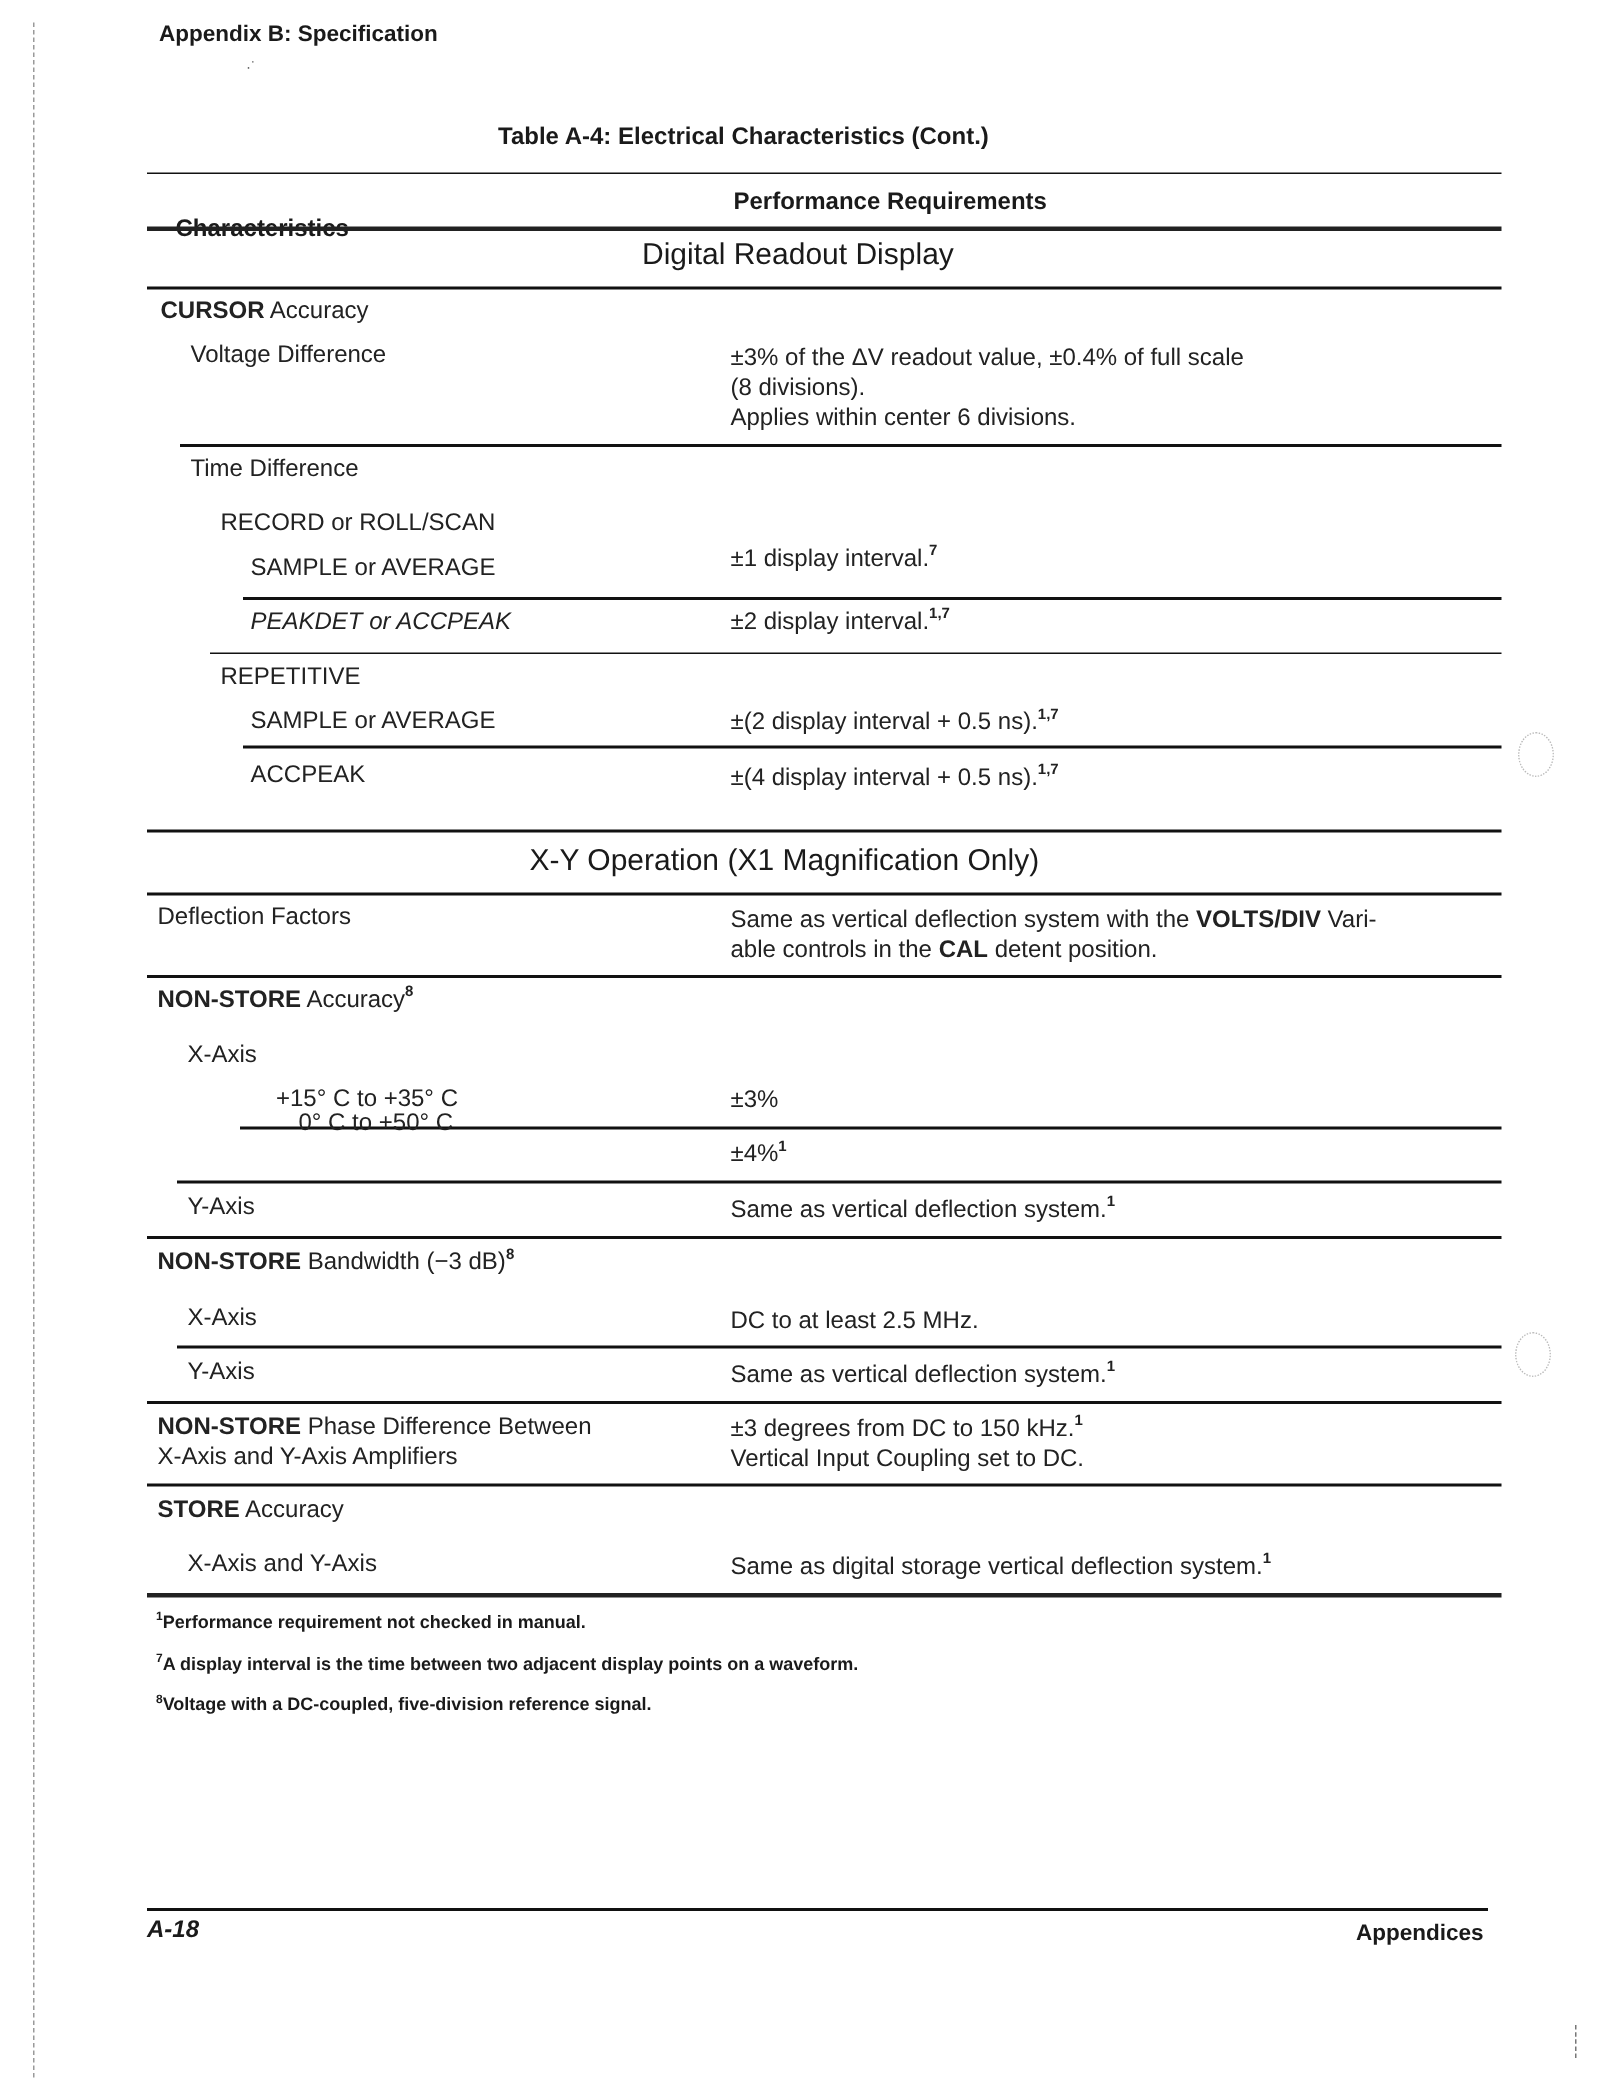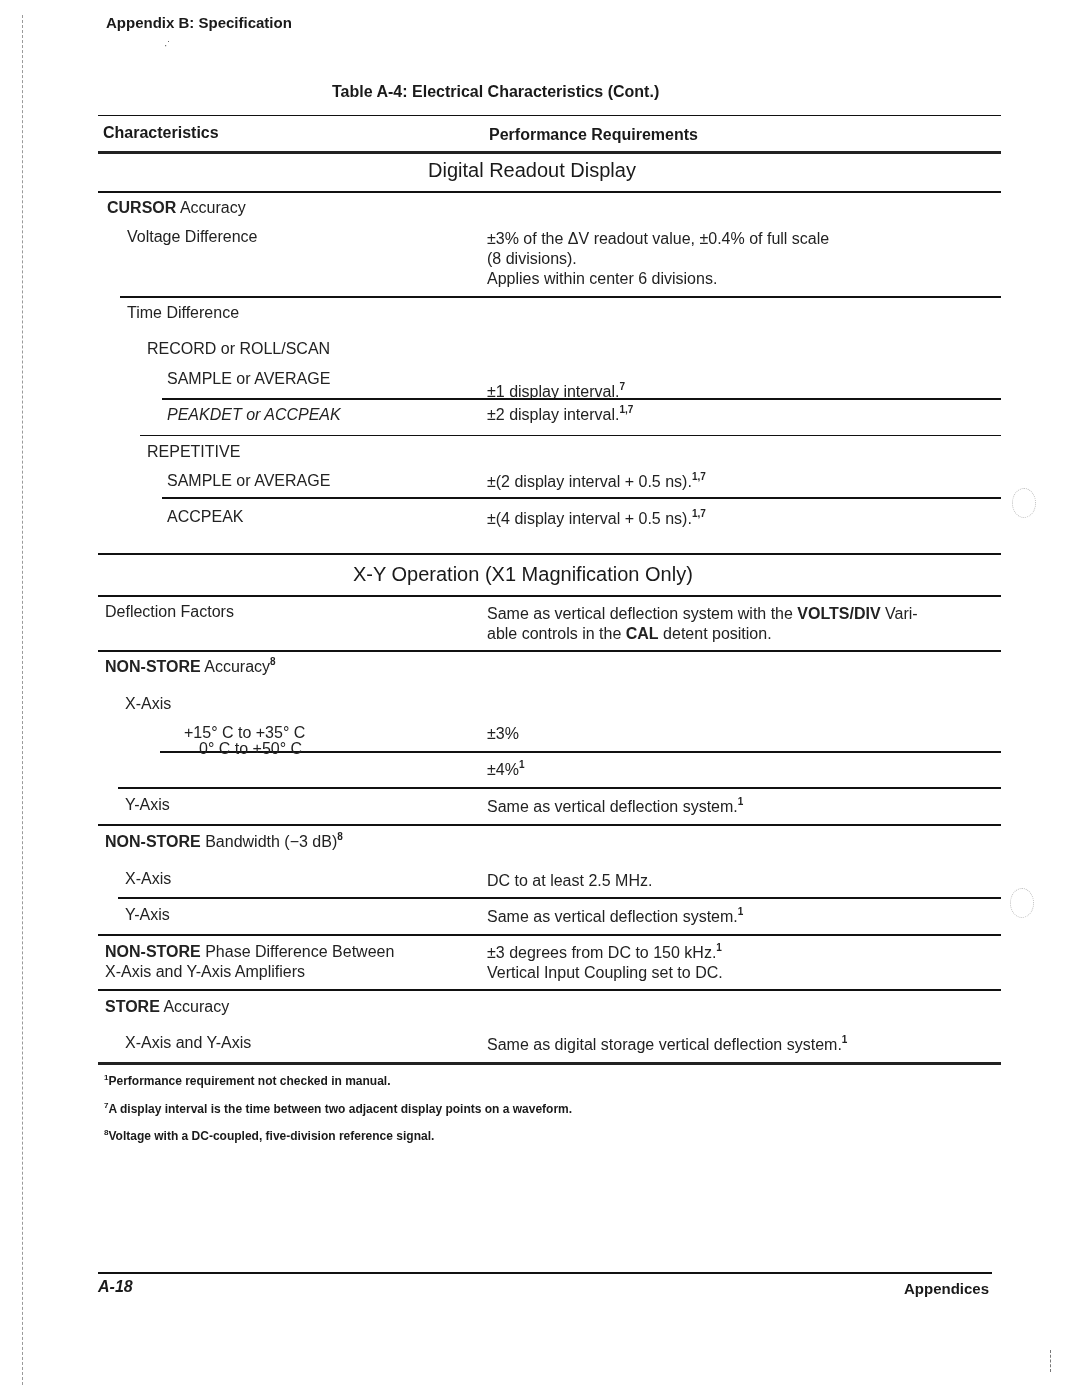--- a/index.html
+++ b/index.html
@@ -39,42 +39,42 @@
 <body>
 
 <div class="margin-line"></div>
 
 <div class="abs running-head">Appendix B: Specification</div>
 <div class="abs speck">·˙</div>
 
 <div class="abs table-title">Table A-4:  Electrical Characteristics (Cont.)</div>
 
 <div class="rule thin" style="left:98px; top:115px;"></div>
-<div class="abs hdr" style="left:103px;">Characteristics</div>
+<div class="abs hdr" style="left:117px;margin-top:20px;">Characteristics</div>
 <div class="abs hdr" style="left:489px; top:126px;">Performance Requirements</div>
 <div class="rule thick" style="left:98px; top:151px;"></div>
 
 <div class="abs section-title" style="left:428px; top:159px;">Digital Readout Display</div>
 <div class="rule med" style="left:98px; top:191px;"></div>
 
 <div class="abs cell" style="left:107px; top:198px;"><b>CURSOR</b><span> Accuracy</span></div>
 
 <div class="abs cell" style="left:127px; top:227px;">Voltage Difference</div>
 <div class="abs val" style="left:487px; top:229px;">
   <div>±3% of the ΔV readout value, ±0.4% of full scale</div>
   <div>(8 divisions).</div>
   <div>Applies within center 6 divisions.</div>
 </div>
 <div class="rule med" style="left:120px; top:296px;"></div>
 
 <div class="abs cell" style="left:127px; top:303px;">Time Difference</div>
 <div class="abs cell" style="left:147px; top:339px;">RECORD or ROLL/SCAN</div>
 
 <div class="abs cell" style="left:167px; top:369px;">SAMPLE or AVERAGE</div>
-<div class="abs val" style="left:487px; top:382px;"><span>±1 display interval.</span><sup>7</sup></div>
+<div class="abs val" style="left:487px; top:363px;"><span>±1 display interval.</span><sup>7</sup></div>
 <div class="rule med" style="left:162px; top:398px;"></div>
 
 <div class="abs cell" style="left:167px; top:405px;font-style:italic;">PEAKDET or ACCPEAK</div>
 <div class="abs val" style="left:487px; top:405px;"><span>±2 display interval.</span><sup>1,7</sup></div>
 <div class="rule thin" style="left:140px; top:435px;"></div>
 
 <div class="abs cell" style="left:147px; top:442px;">REPETITIVE</div>
 
 <div class="abs cell" style="left:167px; top:471px;">SAMPLE or AVERAGE</div>
 <div class="abs val" style="left:487px; top:472px;"><span>±(2 display interval + 0.5 ns).</span><sup>1,7</sup></div>

